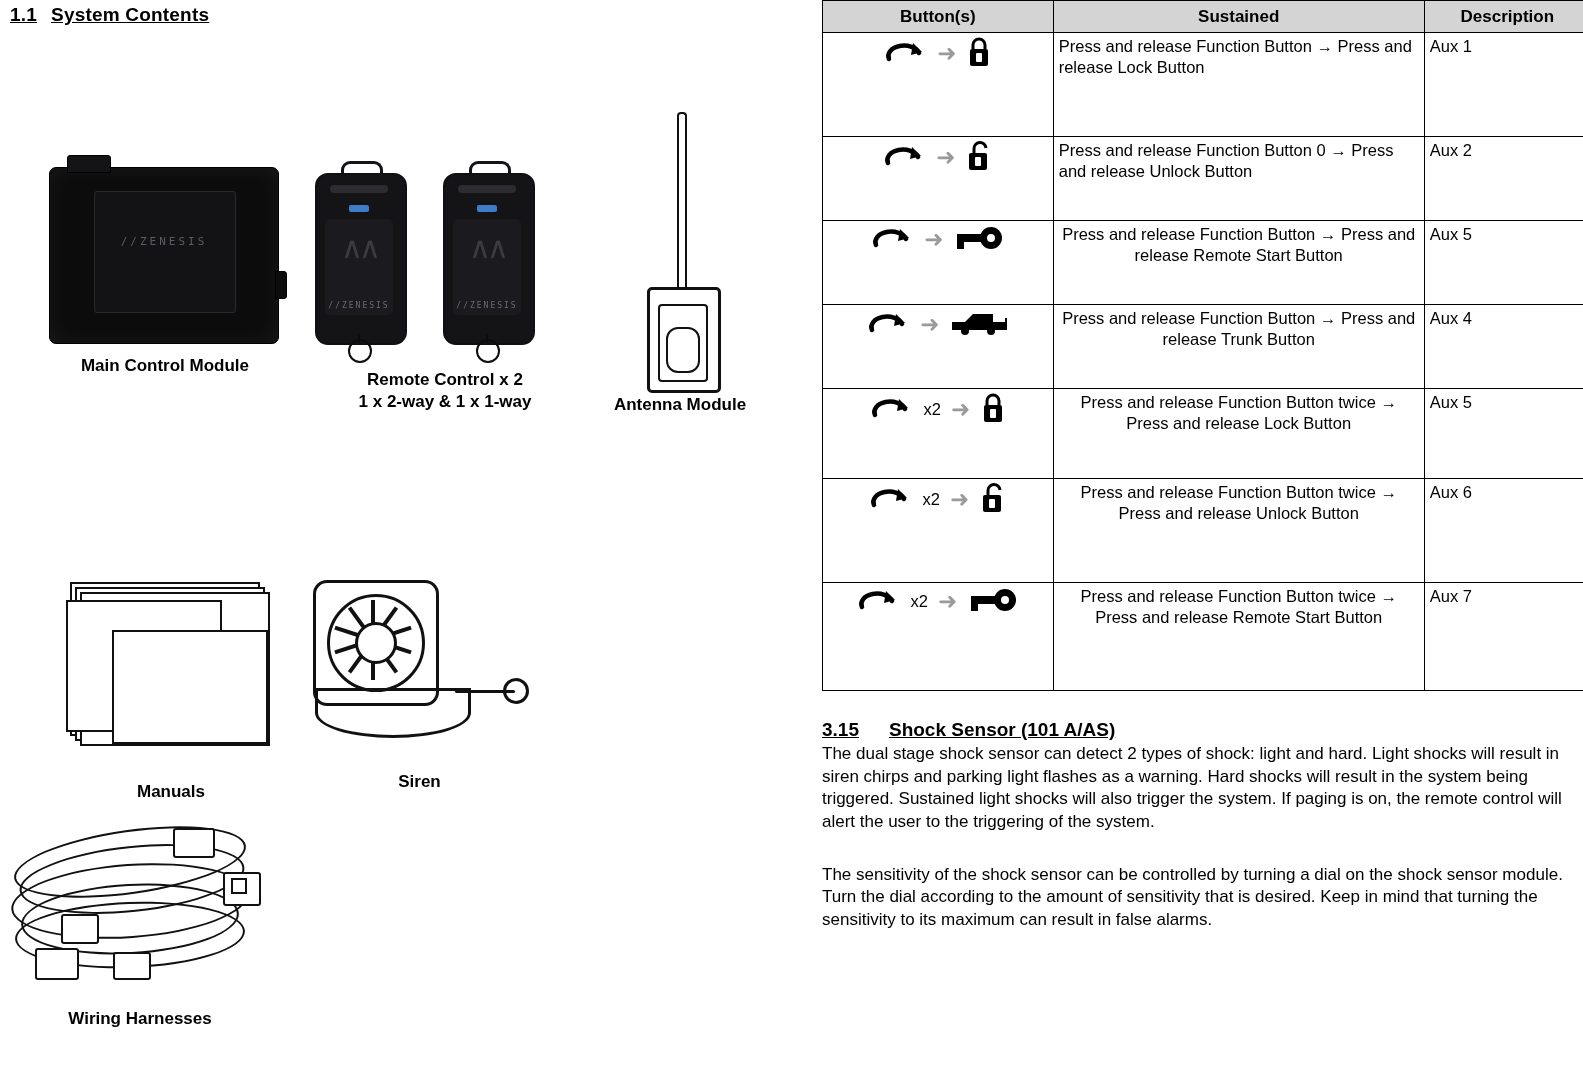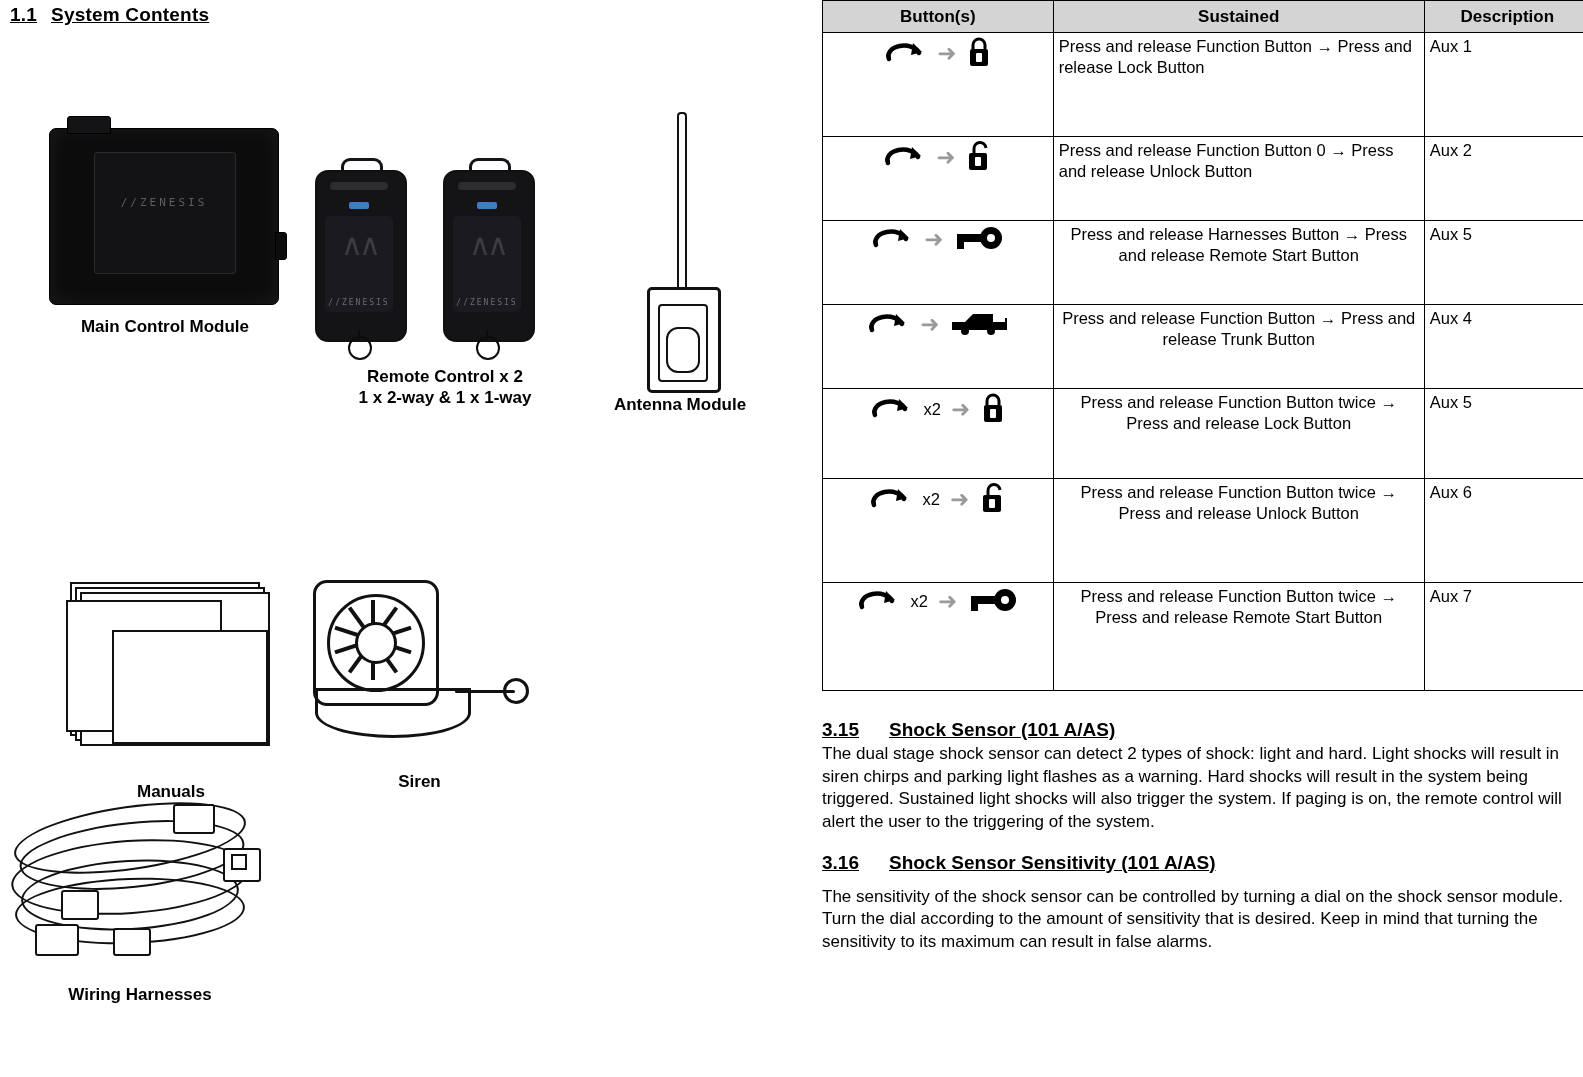--- a/index.html
+++ b/index.html
@@ -405,21 +405,21 @@
 
 <div class="page">
 
   <div class="left-col">
 
     <div class="section-head">
       <span class="num">1.1</span><span>System Contents</span>
     </div>
 
     
-    <div class="prod-grid-row" style="left:30px; top:110px; align-items:flex-start;">
+    <div class="prod-grid-row" style="left:30px; top:110px; align-items:center;">
 
       <div class="prod" style="width:270px;">
         <div class="art mcm">
           <div class="body"></div>
           <div class="tab"></div>
           <div class="inner"></div>
           <div class="brand">//ZENESIS</div>
           <div class="nub"></div>
         </div>
         <div class="prod-caption">Main Control Module</div>
@@ -497,21 +497,21 @@
           <div class="hub"></div>
           <div class="foot"></div>
           <div class="lead"></div>
           <div class="ringend"></div>
         </div>
         <div class="prod-caption" style="margin-top:26px;">Siren</div>
       </div>
     </div>
 
     
-    <div class="prod-grid-row" style="left:0px; top:796px;">
+    <div class="prod-grid-row" style="left:0px; top:820px;">
       <div class="prod" style="width:280px;">
         <div class="art harness">
           <div class="wirel" style="left:8px; top:10px; width:230px; height:60px; transform:rotate(-8deg);"></div>
           <div class="wirel" style="left:14px; top:26px; width:222px; height:62px; transform:rotate(-6deg);"></div>
           <div class="wirel" style="left:6px; top:44px; width:234px; height:70px; transform:rotate(-4deg);"></div>
           <div class="wirel" style="left:16px; top:64px; width:214px; height:66px; transform:rotate(-3deg);"></div>
           <div class="wirel" style="left:10px; top:82px; width:226px; height:62px; transform:rotate(-2deg);"></div>
           <div class="plug" style="left:218px; top:52px; width:34px; height:30px; border-radius:3px;"></div>
           <div class="plug" style="left:226px; top:58px; width:12px; height:12px;"></div>
           <div class="plug" style="left:168px; top:8px; width:38px; height:26px; border-radius:3px;"></div>
@@ -600,21 +600,21 @@
               <span class="lockico">
                 <svg width="52" height="28" viewBox="0 0 52 28" aria-hidden="true">
                   <circle cx="38" cy="14" r="11" fill="#000"></circle>
                   <circle cx="38" cy="14" r="4" fill="#fff"></circle>
                   <rect x="4" y="10" width="30" height="8" fill="#000"></rect>
                   <rect x="4" y="18" width="7" height="7" fill="#000"></rect>
                 </svg>
               </span>
             </div>
           </td>
-          <td class="dur">Press and release Harnesses Button → Press and release  Remote Start Button</td>
+          <td class="dur">Press and release Function Button → Press and release  Remote Start Button</td>
           <td class="desc">Aux 5</td>
         </tr>
 
         <tr style="height:84px;">
           <td class="icons">
             <div class="iconrow">
               <span class="func-ico">
                 <svg width="44" height="28" viewBox="0 0 44 28" aria-hidden="true">
                   <path d="M6 19 A15 10 0 1 1 36 13" fill="none" stroke="#000" stroke-width="4.5" stroke-linecap="round"></path>
                   <path d="M30 3 L39 12 L28 15 Z" fill="#000"></path>
@@ -714,21 +714,18 @@
     <div>
       <div class="sub-head">
         <span class="num">3.15</span><span>Shock Sensor (101 A/AS)</span>
       </div>
       <p class="body-text">The dual stage shock sensor can detect 2 types of shock: light and hard.  Light shocks will result in siren chirps and parking light flashes as a warning.  Hard shocks will result in the system being triggered.  Sustained light shocks will also trigger the system.  If paging is on, the remote control will alert the user to the triggering of the system.</p>
     </div>
 
     <div class="spacer18"></div>
 
     <div>
-      <div class="sub-head">
-        <span class="num">3.16</span><span>Shock Sensor Sensitivity (101 A/AS)</span>
-      </div>
       <div class="spacer10"></div>
       <p class="body-text">The sensitivity of the shock sensor can be controlled by turning a dial on the shock sensor module.  Turn the dial according to the amount of sensitivity that is desired.  Keep in mind that turning the sensitivity to its maximum can result in false alarms.</p>
     </div>
 
   </div>
 </div>
 
 </body></html>

